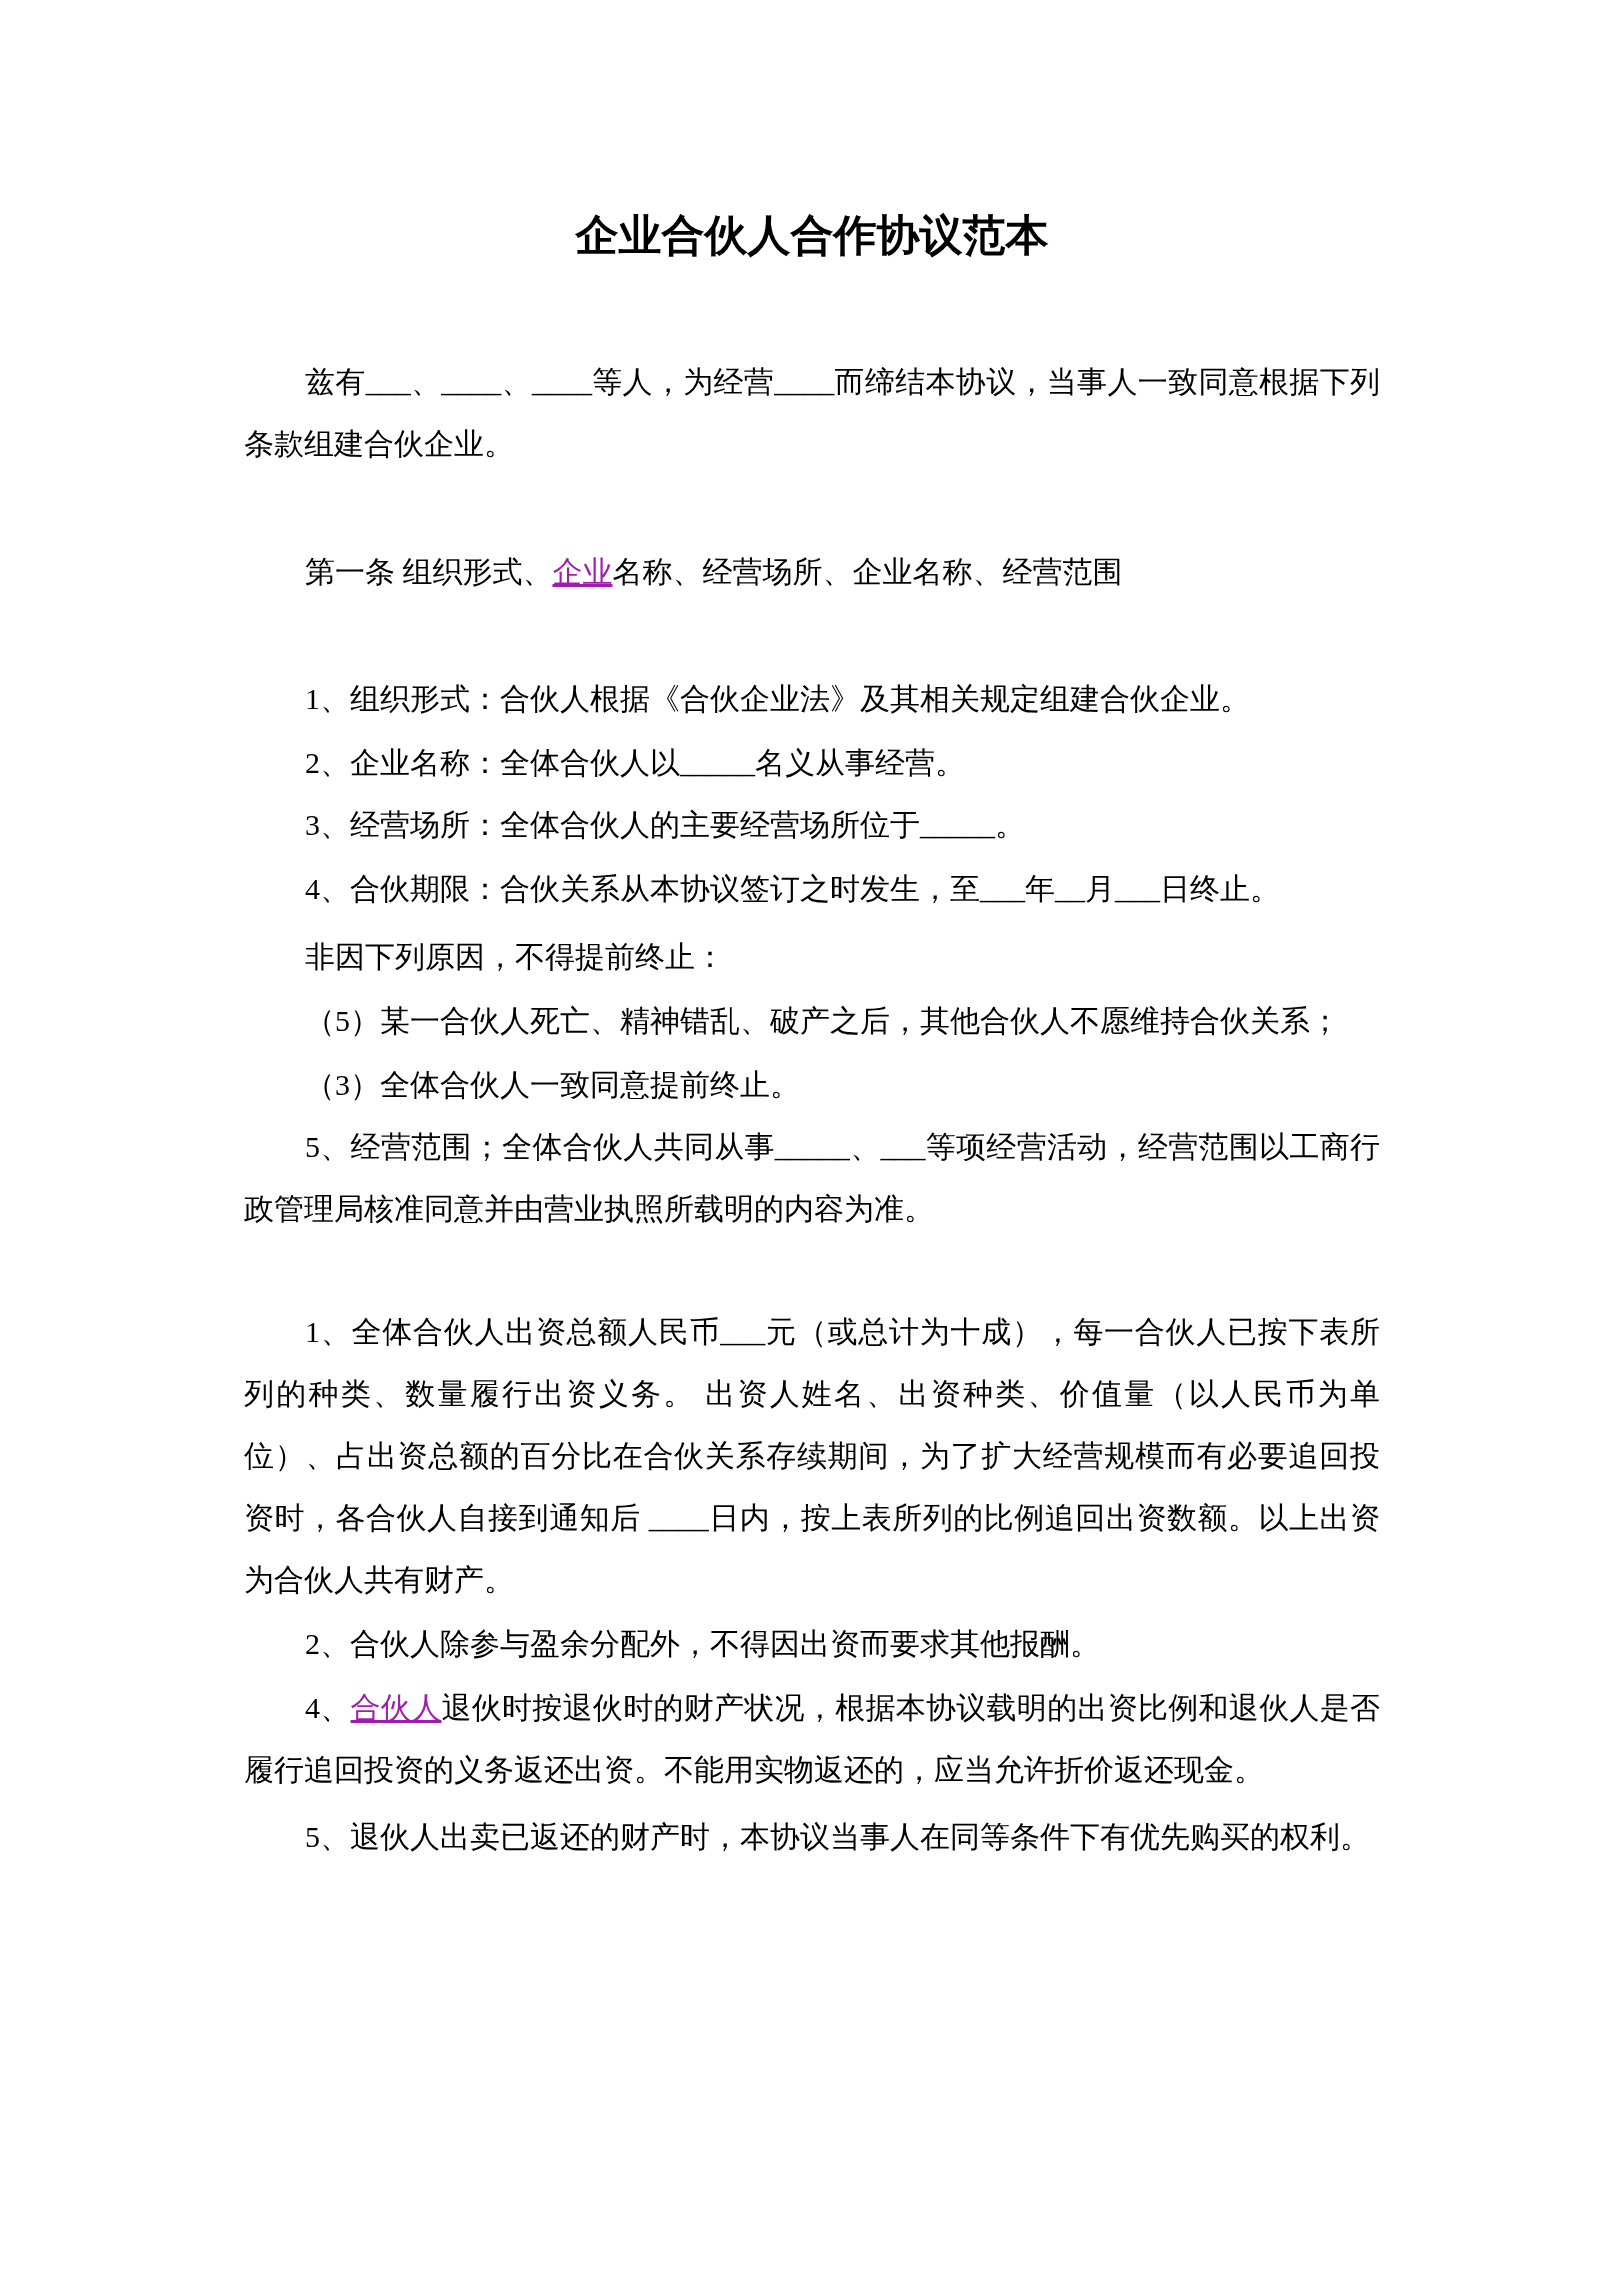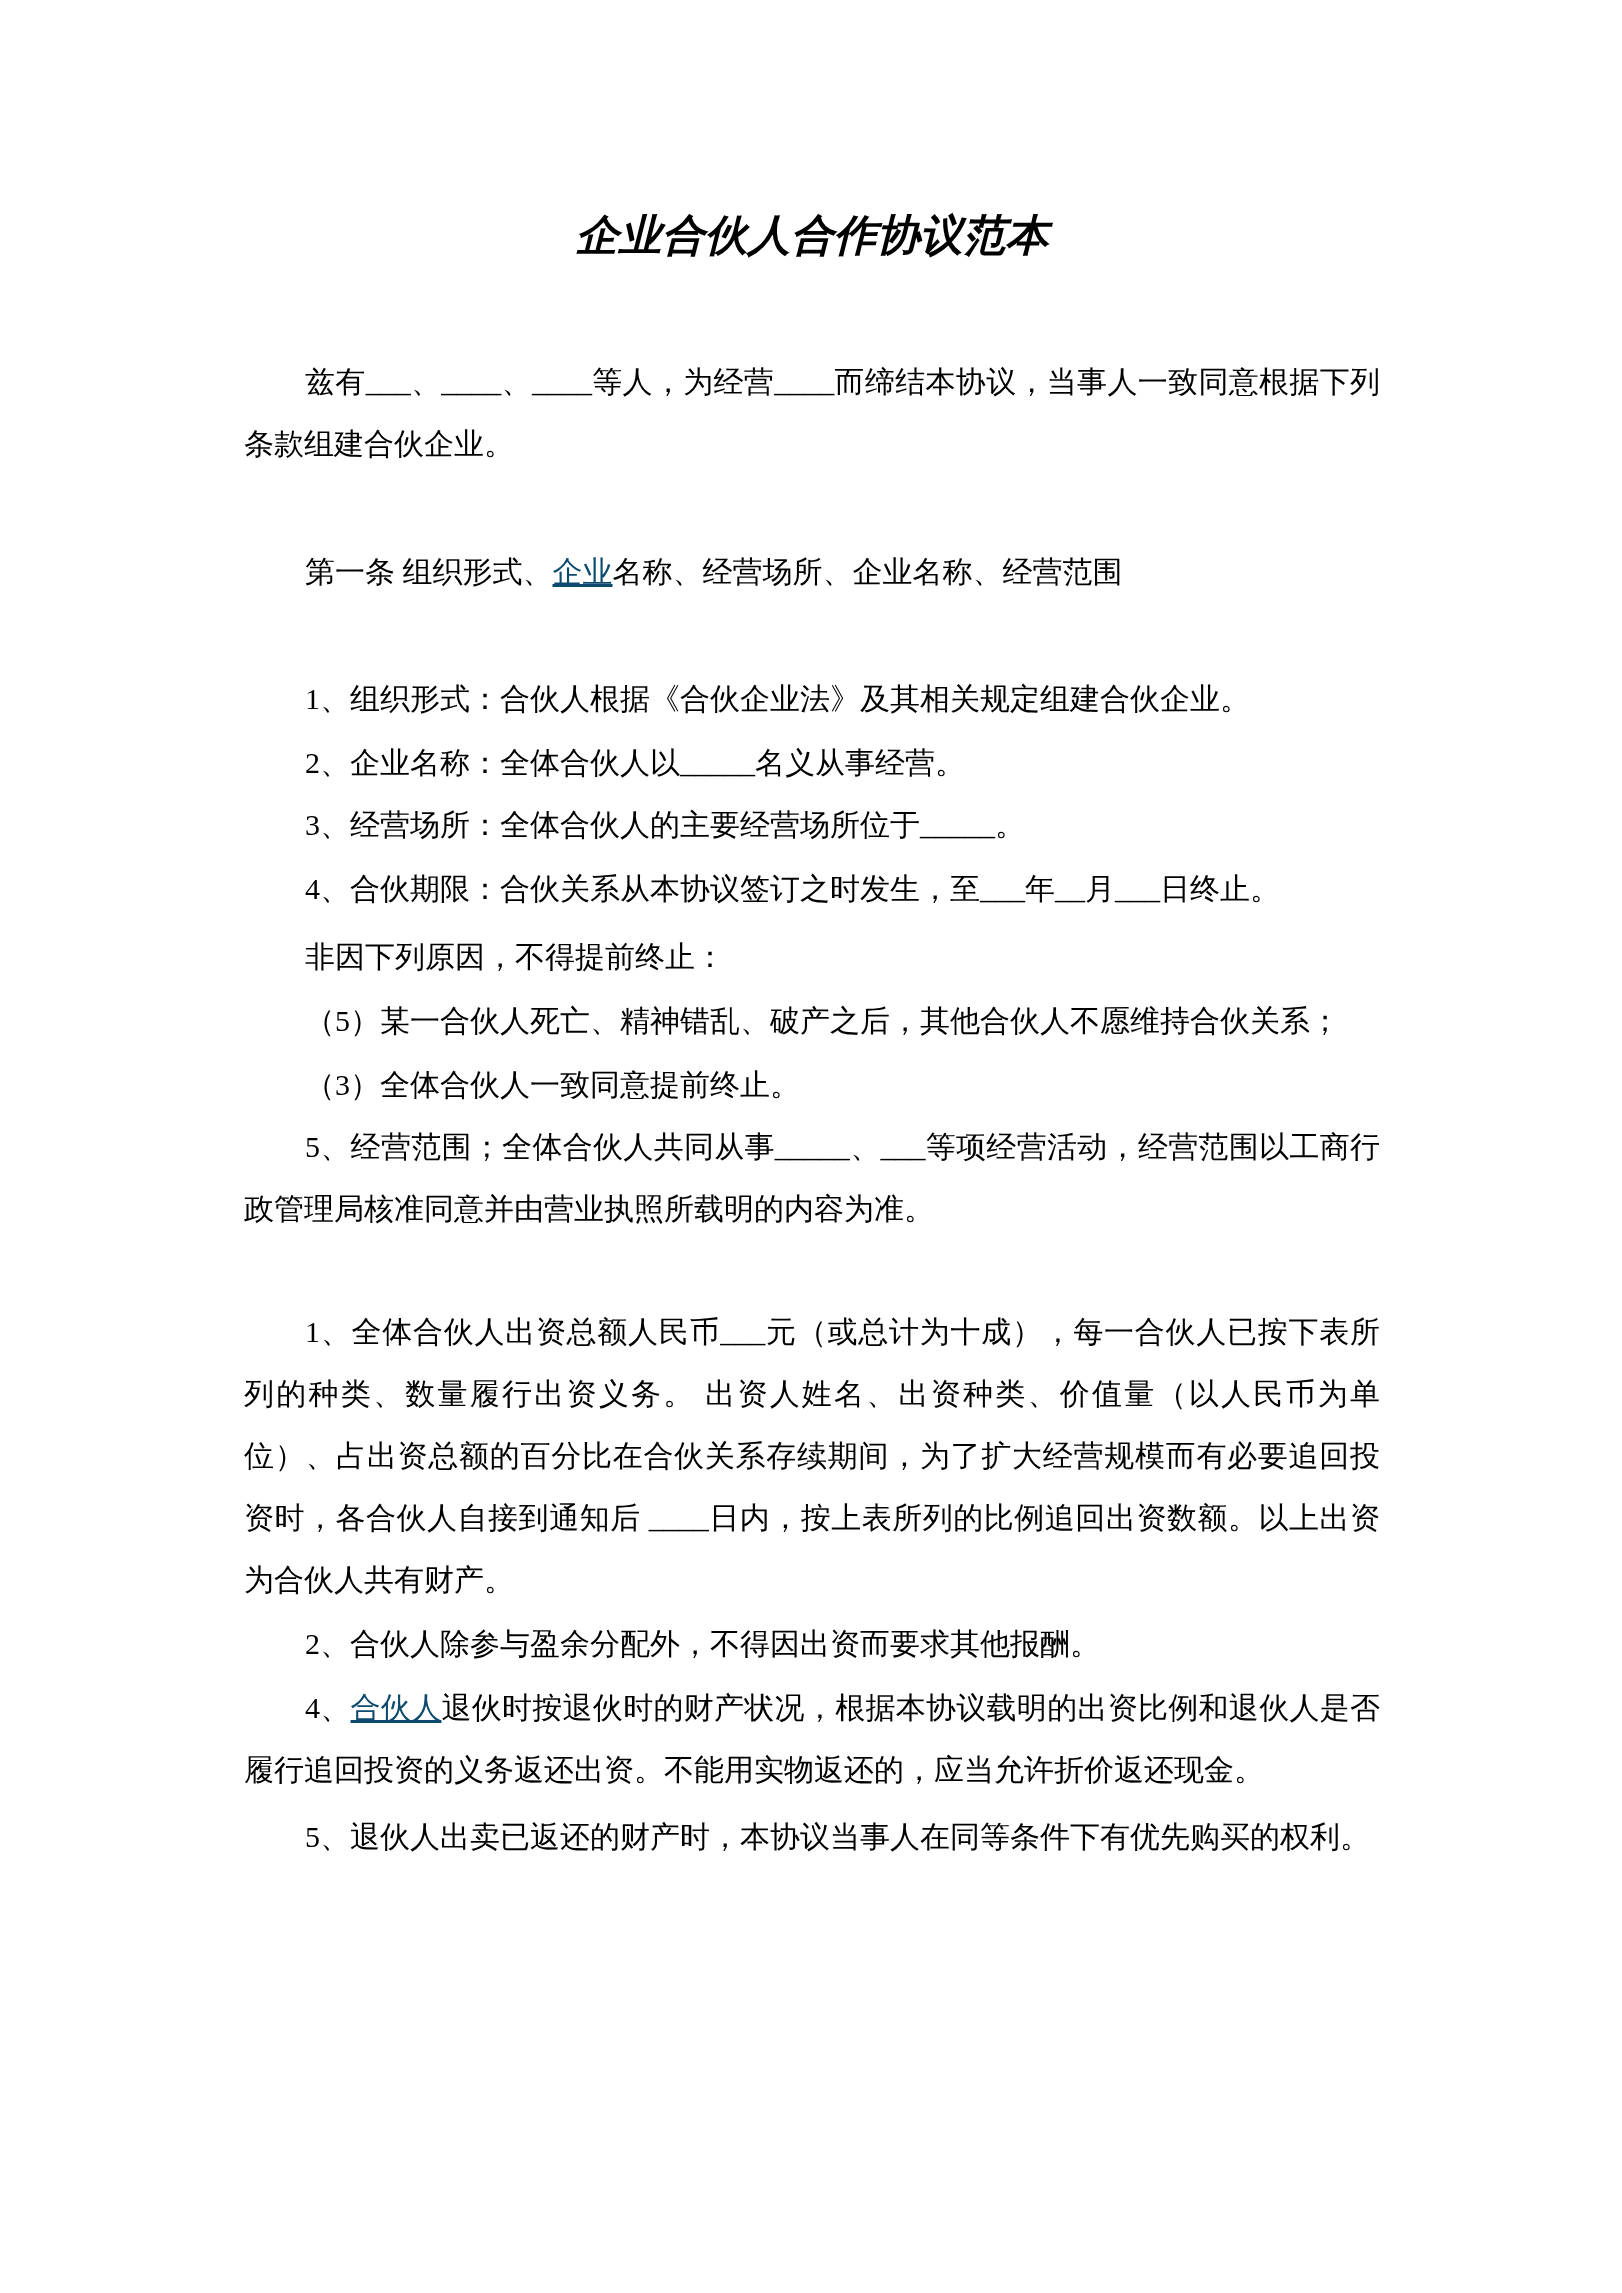--- a/index.html
+++ b/index.html
@@ -28,31 +28,30 @@
     text-align: justify;
   }
   .title {
     margin: 204px 0 0 0;
     padding: 0;
     font-size: 43px;
     line-height: 64px;
     font-weight: bold;
     text-align: center;
     text-indent: 0;
-    font-style: italic;
   }
   p {
     margin: 0;
     padding: 0;
   }
   .indent {
     text-indent: 61px; 
   }
   a.doc-link, a.doc-link:visited {
-    color: #0c4a6e;
+    color: #a21caf;
     text-decoration: underline;
     cursor: pointer;
   }
 </style>
 </head>
 <body>
 
 <div class="page">
   <div class="doc">
 

